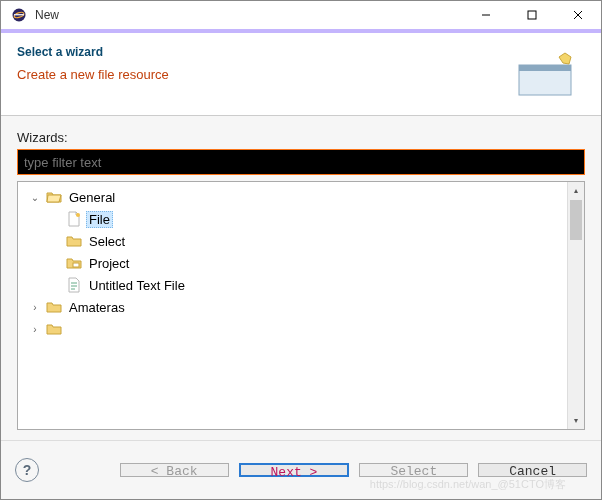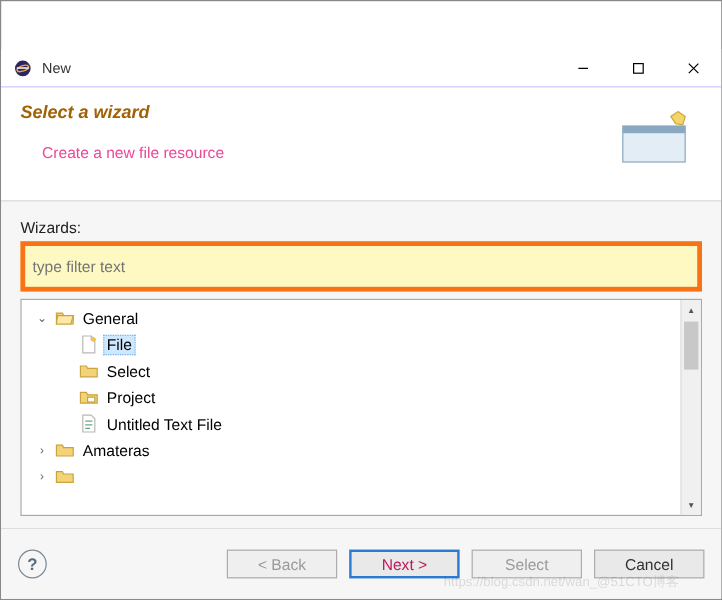--- a/index.html
+++ b/index.html
@@ -1,46 +1,46 @@
 <!DOCTYPE html>
 <html><head>
 <meta charset="utf-8">
 <style>
 * { box-sizing: border-box; font-family: "Segoe UI", Tahoma, sans-serif; }
 body { margin: 0; background: #fff; }
 .window { width: 602px; height: 500px; border: 1px solid #888; display: flex; flex-direction: column; background: #fff; }
-.titlebar { height: 32px; display: flex; align-items: center; background: #fff; border-bottom: 1px solid #c4b5fd; margin-top: 40px; }
+.titlebar { height: 32px; display: flex; align-items: center; background: #fff; border-bottom: 4px solid #c4b5fd; }
 .titlebar .app-icon { width: 16px; height: 16px; margin: 0 8px 0 10px; }
 .titlebar .title { font-size: 12px; color: #333; flex: 1; }
 .winctl { display: flex; height: 100%; }
 .winctl div { width: 46px; display: flex; align-items: center; justify-content: center; color: #333; font-size: 10px; cursor: default; }
 .header { background: #fff; padding: 12px 16px 14px 16px; display: flex; border-bottom: 1px solid #ccc; }
 .header-text { flex: 1; }
-.header h1 { margin: 0 0 8px 0; font-size: 15px; font-weight: bold; color: #a16207; font-style: italic; }
-.header p { margin: 18px; font-size: 13px; color: #ec4899; }
+.header h1 { margin: 0 0 8px 0; font-size: 12px; font-weight: bold; color: #0c4a6e; }
+.header p { margin: 0; font-size: 13px; color: #c2410c; }
 .header-icon { width: 72px; height: 56px; }
 .body { flex: 1; background: #f6f6f6; padding: 14px 16px 10px 16px; display: flex; flex-direction: column; border-bottom: 1px solid #ddd; overflow: hidden; }
 .wiz-label { font-size: 13px; color: #222; margin-bottom: 4px; }
-.filter { width: 100%; height: 42px; border: 4px solid #f97316; padding: 0 6px; font-size: 13px; color: #888; background: #fef9c3; margin-bottom: 6px; outline: none; }
+.filter { width: 100%; height: 26px; border: 1px solid #f97316; padding: 0 6px; font-size: 13px; color: #888; background: #000000; margin-bottom: 6px; outline: none; }
 .tree-wrap { flex: 1; border: 1px solid #aaa; background: #fff; display: flex; overflow: hidden; }
 .tree { flex: 1; padding: 4px 0; font-size: 13px; overflow: auto; }
 .tree-sb { width: 17px; background: #f0f0f0; border-left: 1px solid #ddd; position: relative; }
 .tree-sb .up, .tree-sb .down { height: 17px; display:flex; align-items:center; justify-content:center; font-size:8px; color:#555; }
 .tree-sb .thumb { position: absolute; top: 18px; left: 2px; right: 2px; height: 40px; background: #c8c8c8; }
 .tree-row { display: flex; align-items: center; height: 22px; padding-left: 6px; gap: 4px; cursor: default; }
 .tree-row .expander { width: 14px; text-align: center; color: #666; font-size: 10px; }
 .tree-row .ticon { width: 16px; height: 16px; display: flex; align-items: center; justify-content: center; }
 .tree-row .tlabel { padding: 1px 3px; }
 .tree-row.d1 { padding-left: 10px; }
 .tree-row.d2 { padding-left: 48px; }
 .tree-row.selected .tlabel { background: #cde8ff; border: 1px dotted #7ab7e8; padding: 0 2px; }
 .footer { height: 58px; display: flex; align-items: center; padding: 0 14px; gap: 10px; background: #f6f6f6; }
 .help { width: 24px; height: 24px; border: 1.5px solid #7a8a9a; border-radius: 50%; color: #5a6a7a; display:flex; align-items:center; justify-content:center; font-size: 14px; font-weight: bold; }
 .spacer { flex: 1; }
-.btn { min-width: 92px; height: 24px; border: 1px solid #adadad; background: #e9e9e9; font-size: 13px; color: #333; cursor: default; padding: 0 16px; }
+.btn { min-width: 92px; height: 14px; border: 1px solid #adadad; background: #e9e9e9; font-size: 13px; color: #333; cursor: default; padding: 0 30px; font-family: Liberation Mono, monospace; }
 .btn.disabled { color: #9a9a9a; background: #efefef; }
 .btn.primary { border: 2px solid #2a7ad1; background: #e9e9e9; color: #be185d; }
 .watermark { position: absolute; right: 36px; bottom: 8px; font-size: 11px; color: rgba(0,0,0,0.12); }
 .outer { position: relative; width: 602px; height: 500px; }
 </style>
 </head>
 <body>
 
 <div class="outer">
 <div class="window">

